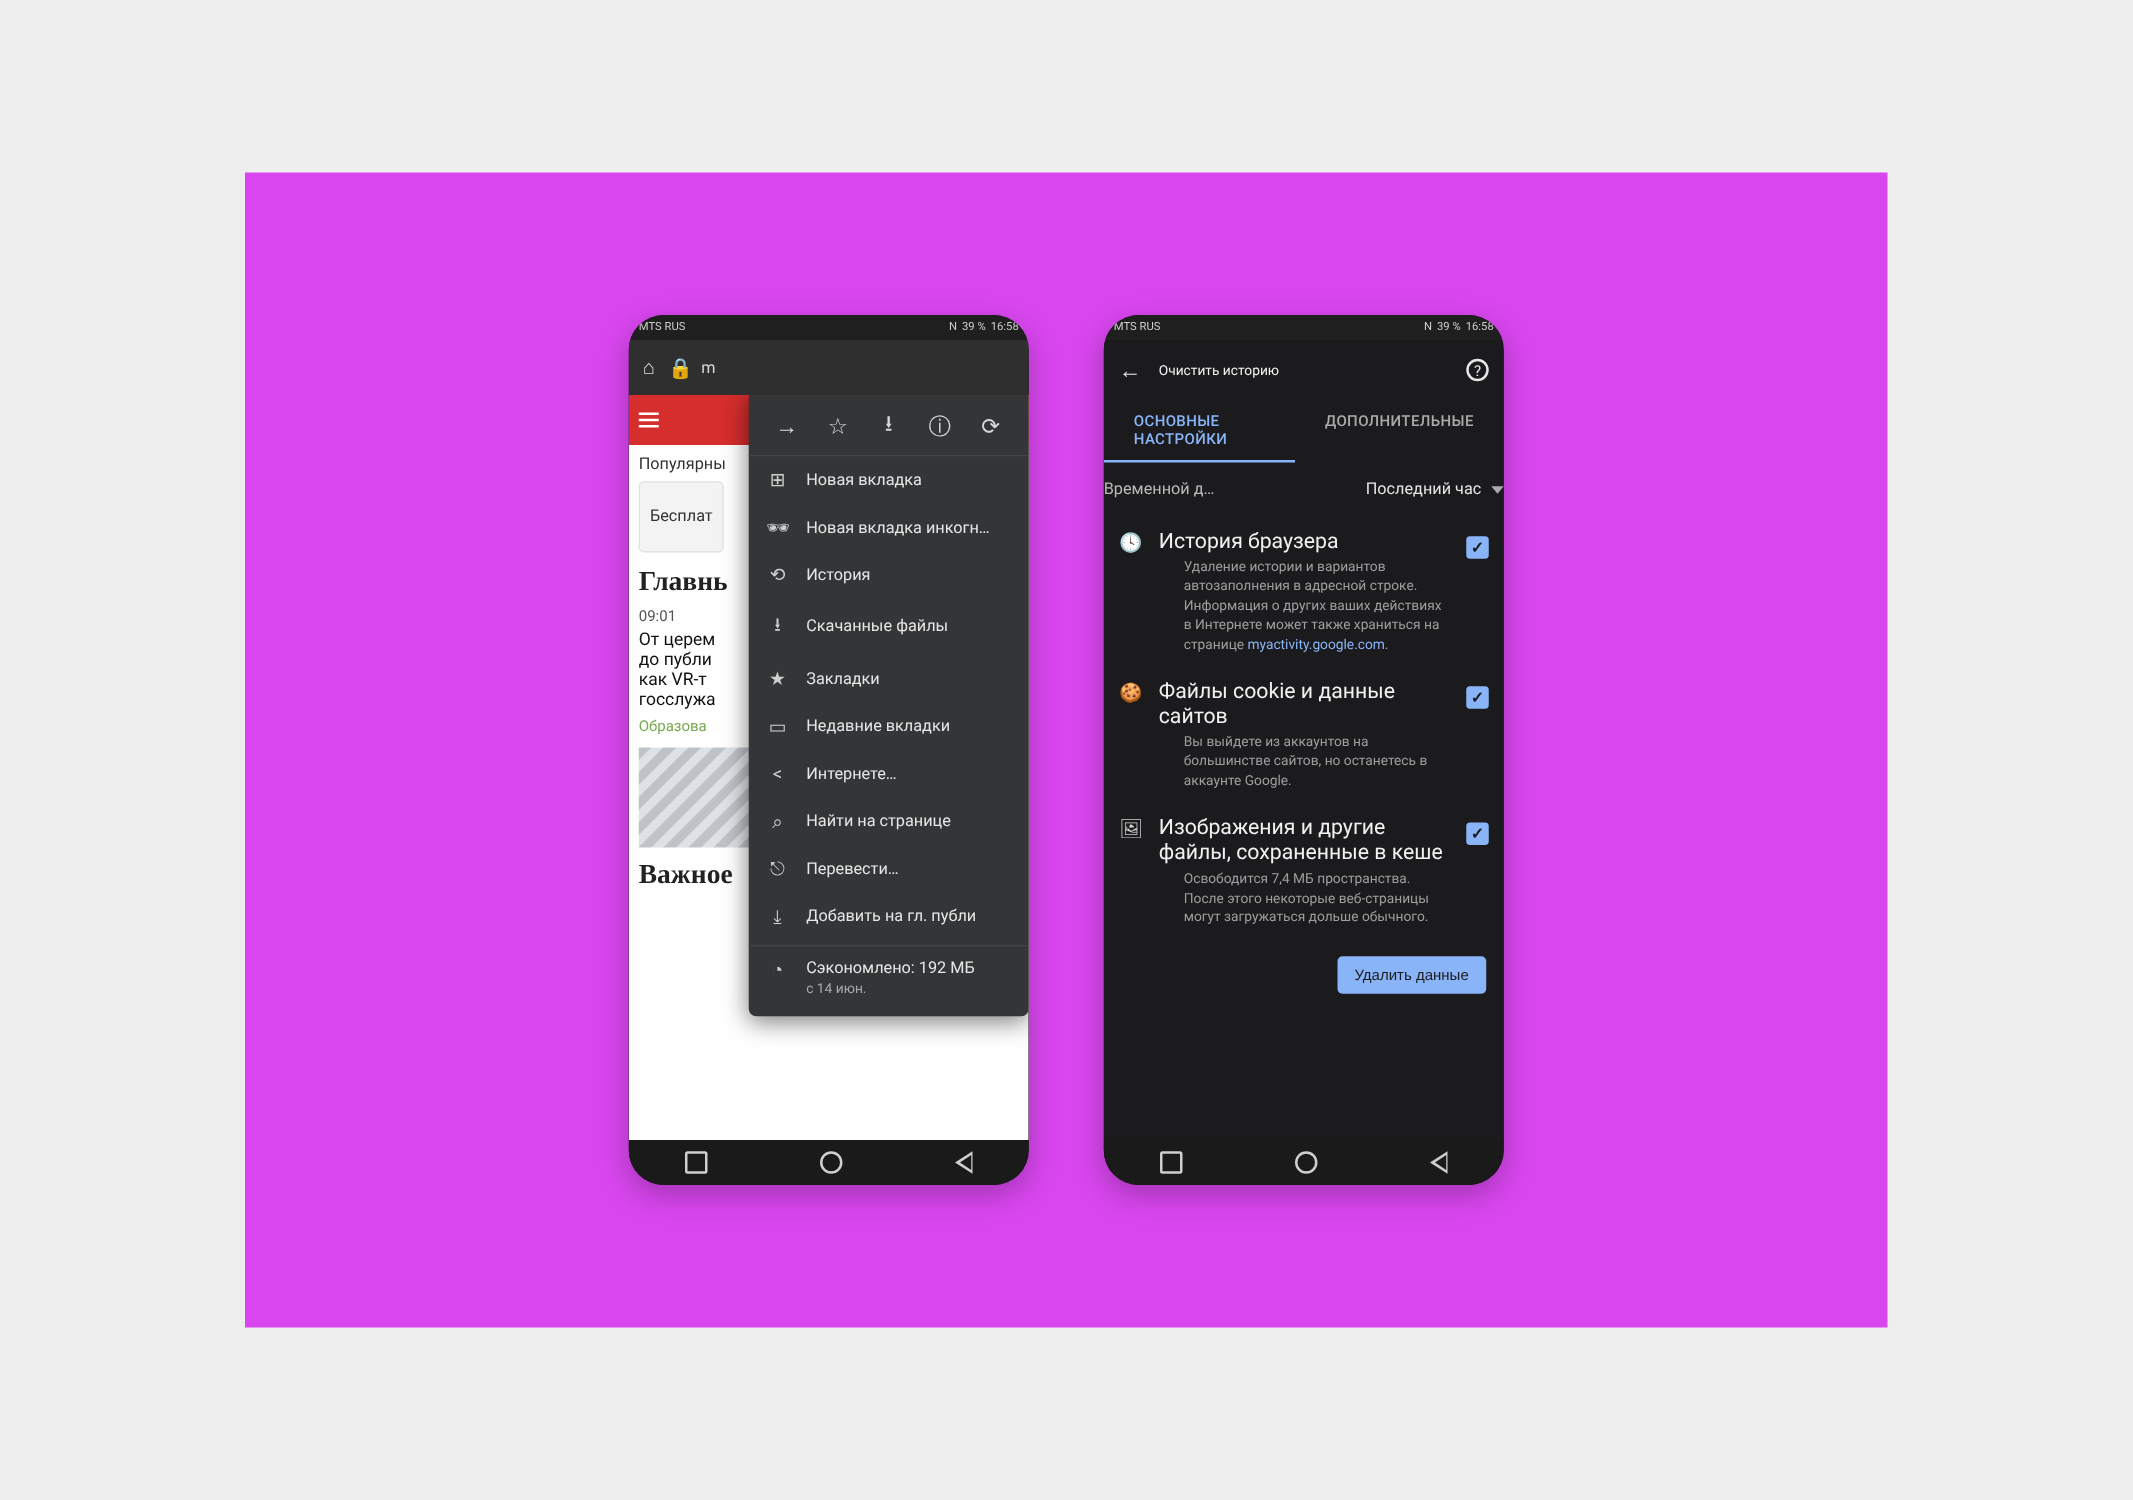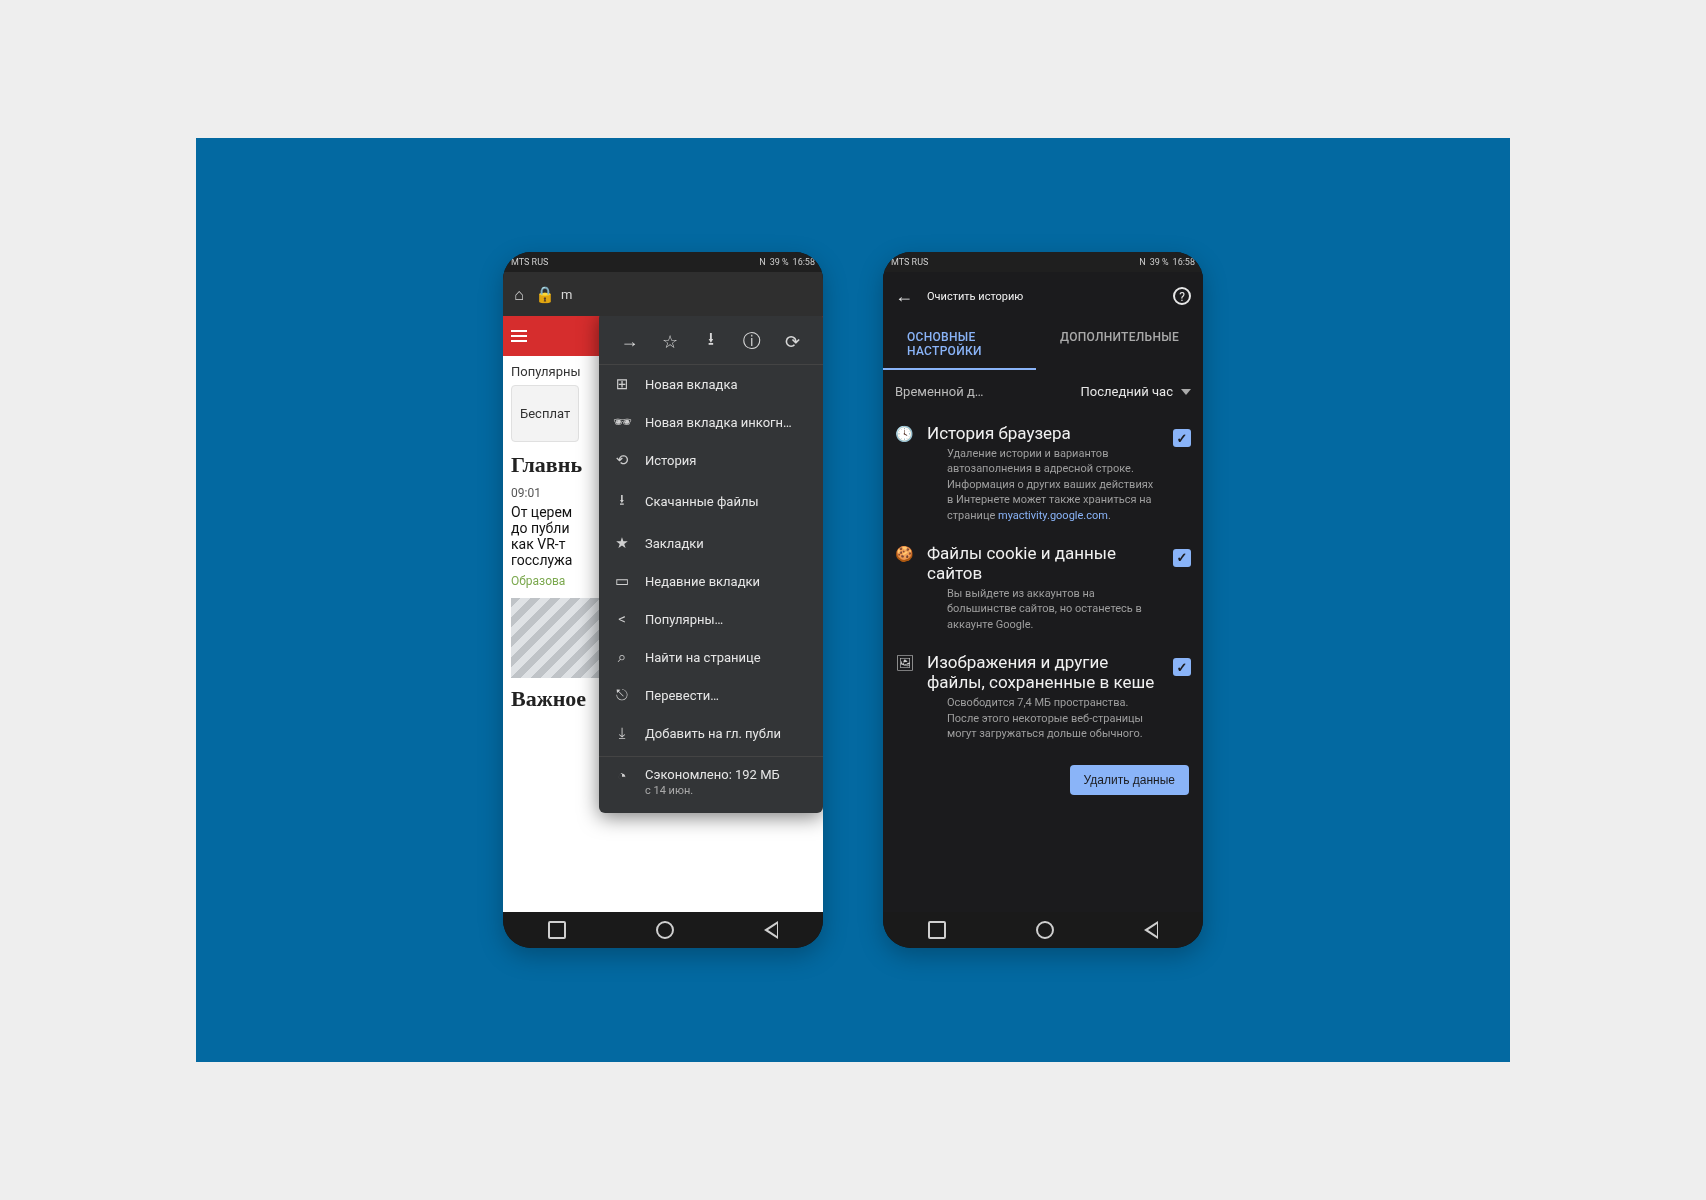--- a/index.html
+++ b/index.html
@@ -6,21 +6,21 @@
   body {
     background: #eeeeee;
     width: 1706px;
     height: 1200px;
     display: flex;
     align-items: center;
     justify-content: center;
     font-family: Roboto, Arial, sans-serif;
   }
   .stage {
-    background: #0369a1;
+    background: #d946ef;
     width: 1314px;
     height: 924px;
     display: flex;
     align-items: center;
     justify-content: center;
     gap: 60px;
   }
   .phone {
     width: 320px;
     height: 696px;
@@ -190,21 +190,21 @@
     font-size: 12px;
     font-weight: 500;
     letter-spacing: 0.3px;
   }
   .tab2 { padding: 10px 24px; color: #aaa; }
   .tab2.active { color: #8ab4f8; border-bottom: 2px solid #8ab4f8; }
   .timerow {
     display: flex;
     align-items: center;
     justify-content: space-between;
-    padding: 14px 12px;
+    padding: 14px 0;
     font-size: 13px;
   }
   .timerow .lbl { color: #bbb; white-space: nowrap; overflow: hidden; text-overflow: ellipsis; max-width: 110px; }
   .timerow .val { color: #e6e6e6; display: flex; align-items: center; gap: 8px; }
   .tri-down {
     width: 0; height: 0;
     border-left: 5px solid transparent;
     border-right: 5px solid transparent;
     border-top: 6px solid #aaa;
   }
@@ -316,21 +316,21 @@
         <div class="menu-row">
             <span class="micon">★</span>
             <span>Закладки</span>
           </div>
         <div class="menu-row">
             <span class="micon">▭</span>
             <span>Недавние вкладки</span>
           </div>
         <div class="menu-row">
             <span class="micon">&lt;</span>
-            <span>Популярны…</span>
+            <span>Интернете…</span>
           </div>
         <div class="menu-row">
             <span class="micon">⌕</span>
             <span>Найти на странице</span>
           </div>
         <div class="menu-row">
             <span class="micon">⎋</span>
             <span>Перевести…</span>
           </div>
         <div class="menu-row">

